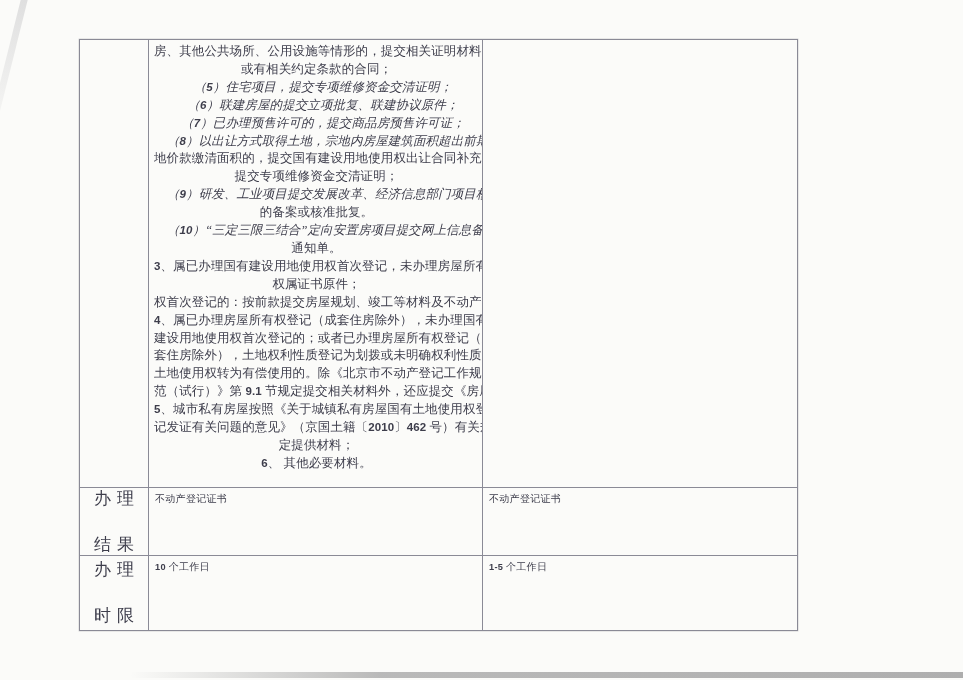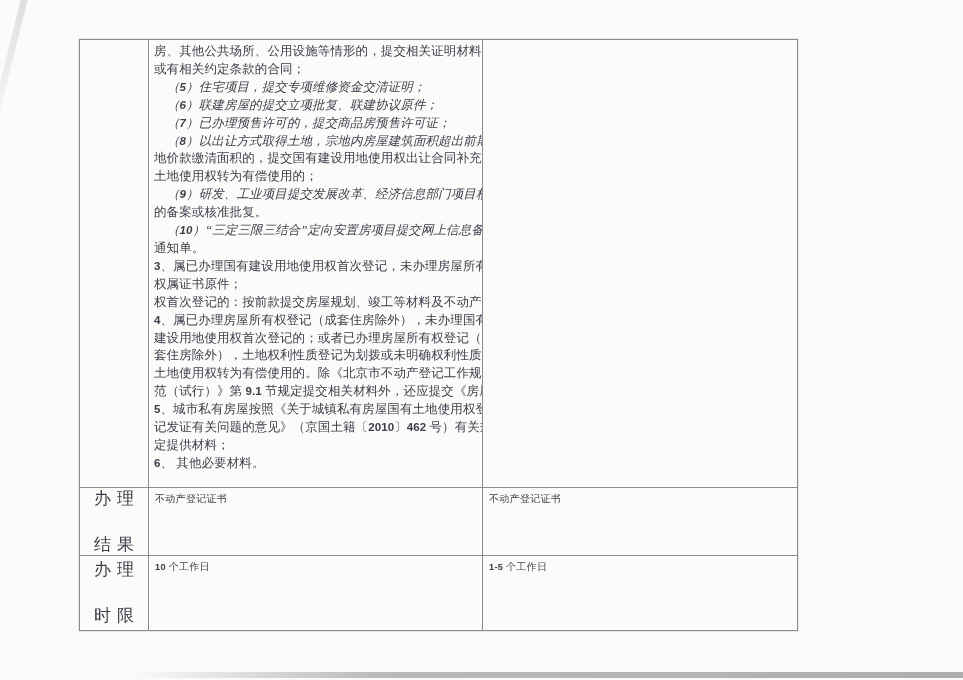--- a/index.html
+++ b/index.html
@@ -49,20 +49,21 @@
   }
   .hline{letter-spacing:6px;margin-right:-6px;line-height:18px;white-space:nowrap;}
   .materials{
     padding:3px 3px 0 5px;
   }
   .tline{
     font-size:12.5px;
     line-height:17.9px;
     letter-spacing:0.1px;
     white-space:nowrap;
+    text-align:center;
   }
   .tline.ind{padding-left:13px;font-style:italic;}
   .val{
     padding:4px 6px;
     font-size:10px;
     letter-spacing:0.3px;
   }
   .num{
     font-family:"Liberation Sans","DejaVu Sans",sans-serif;
     font-weight:700;
@@ -80,21 +81,21 @@
 
     <div class="cell c1"></div>
     <div class="cell c2 materials">
         <div class="tline numify">房、其他公共场所、公用设施等情形的，提交相关证明材料</div>
         <div class="tline numify">或有相关约定条款的合同；</div>
         <div class="tline numify ind">（<span class="num">5</span>）住宅项目，提交专项维修资金交清证明；</div>
         <div class="tline numify ind">（<span class="num">6</span>）联建房屋的提交立项批复、联建协议原件；</div>
         <div class="tline numify ind">（<span class="num">7</span>）已办理预售许可的，提交商品房预售许可证；</div>
         <div class="tline numify ind">（<span class="num">8</span>）以出让方式取得土地，宗地内房屋建筑面积超出前期</div>
         <div class="tline numify">地价款缴清面积的，提交国有建设用地使用权出让合同补充</div>
-        <div class="tline numify">土地使用权转为有偿使用的；</div>
+        <div class="tline numify">提交专项维修资金交清证明；</div>
         <div class="tline numify ind">（<span class="num">9</span>）研发、工业项目提交发展改革、经济信息部门项目核发</div>
         <div class="tline numify">的备案或核准批复。</div>
         <div class="tline numify ind">（<span class="num">10</span>）“三定三限三结合”定向安置房项目提交网上信息备案</div>
         <div class="tline numify">通知单。</div>
         <div class="tline numify"><span class="num">3</span>、属已办理国有建设用地使用权首次登记，未办理房屋所有</div>
         <div class="tline numify">权属证书原件；</div>
         <div class="tline numify">权首次登记的：按前款提交房屋规划、竣工等材料及不动产</div>
         <div class="tline numify"><span class="num">4</span>、属已办理房屋所有权登记（成套住房除外），未办理国有</div>
         <div class="tline numify">建设用地使用权首次登记的；或者已办理房屋所有权登记（成</div>
         <div class="tline numify">套住房除外），土地权利性质登记为划拨或未明确权利性质，</div>

